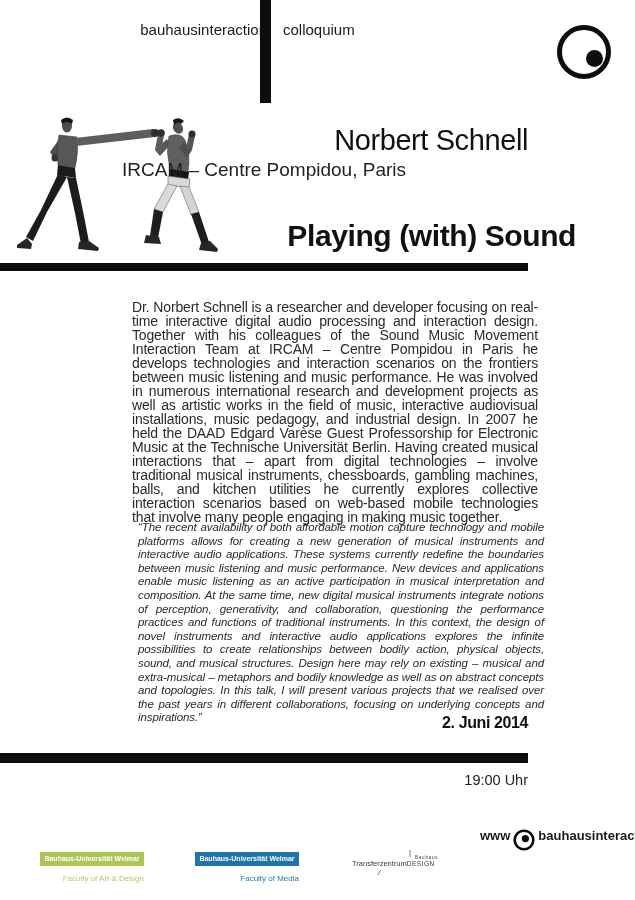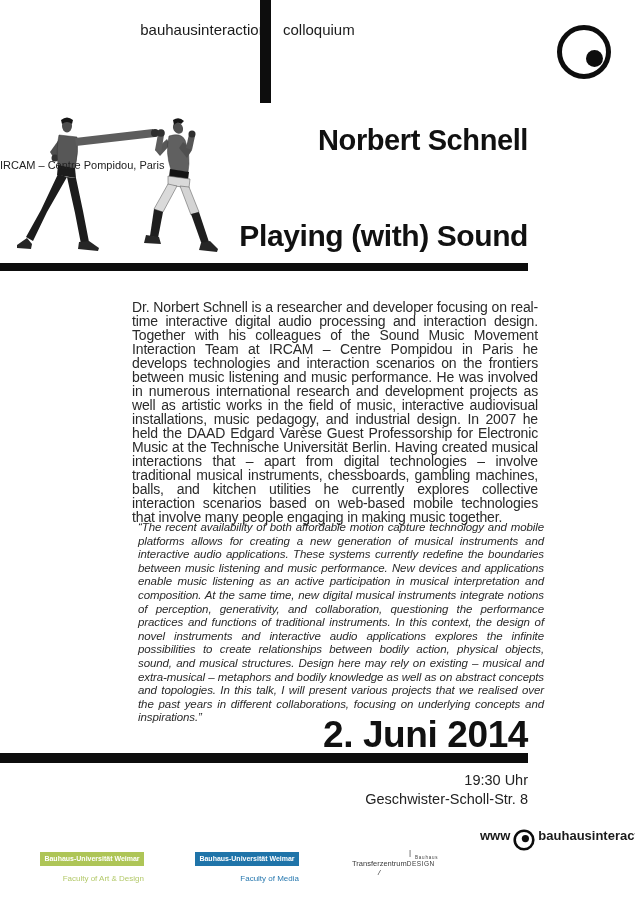--- a/index.html
+++ b/index.html
@@ -10,38 +10,38 @@
   }
   
   .brand{position:absolute;left:12px;top:21px;width:255px;text-align:right;
     font-size:15px;color:#1a1a1a;}
   .series{position:absolute;left:283px;top:21px;font-size:15px;color:#1a1a1a;}
   .vbar{position:absolute;left:260px;top:0;width:11px;height:103px;background:#0d0d0d;}
   .eye-logo{position:absolute;left:556px;top:24px;width:56px;height:56px;}
   
   .boxers{position:absolute;left:15px;top:114px;width:235px;height:149px;}
   .speaker-name{position:absolute;left:0;top:124px;width:528px;text-align:right;
-    font-size:29px;font-weight:bold;letter-spacing:-0.4px;color:#111;}
-  .speaker-affiliation{position:absolute;left:0;top:159px;width:528px;text-align:left;
-    font-size:11px;color:#222;}
+    font-size:29px;font-weight:normal;letter-spacing:-0.4px;color:#111;}
+  .speaker-affiliation{position:absolute;left:0;top:159px;width:528px;text-align:center;
+    font-size:19px;color:#222;}
   .talk-title{position:absolute;left:0;top:219px;width:528px;text-align:right;
-    font-size:30px;font-weight:bold;letter-spacing:-0.4px;color:#111;}
+    font-size:30px;font-weight:bold;letter-spacing:-0.4px;color:#111;padding-left:48px;}
   .rule{position:absolute;left:0;width:528px;background:#0d0d0d;}
   .rule-top{top:263px;height:8px;}
   .rule-date{top:753px;height:10px;}
   
   .bio{position:absolute;left:132px;top:300px;width:406px;margin:0;
     font-size:14px;line-height:14px;letter-spacing:-0.15px;
     text-align:justify;color:#2a2a2a;}
   .quote{position:absolute;left:122px;top:505px;width:406px;margin:16px;
     font-size:11.5px;line-height:13.6px;letter-spacing:-0.1px;
     font-style:italic;text-align:justify;color:#2a2a2a;}
   
   .event-date{position:absolute;left:0;top:714px;width:528px;text-align:right;
-    font-size:37px;font-weight:bold;letter-spacing:-0.4px;color:#111;}
+    font-size:16px;font-weight:bold;letter-spacing:-0.4px;color:#111;}
   .event-lines{position:absolute;left:0;top:771px;width:528px;text-align:right;
     font-size:14.5px;line-height:19px;color:#222;}
   
   .buw{position:absolute;top:852px;width:104px;}
   .buw-art{left:40px;}
   .buw-media{left:195px;}
   .buw-box{height:14px;line-height:14px;font-size:7px;font-weight:bold;color:#fff;
     text-align:center;white-space:nowrap;}
   .buw-art .buw-box{background:#aec557;}
   .buw-media .buw-box{background:#1f74a9;}
@@ -114,22 +114,21 @@
   <div class="speaker-affiliation">IRCAM – Centre Pompidou, Paris</div>
   <div class="talk-title">Playing (with) Sound</div>
   <div class="rule rule-top"></div>
 
   <p class="bio">Dr. Norbert Schnell is a researcher and developer focusing on real-time interactive digital audio processing and interaction design. Together with his colleagues of the Sound Music Movement Interaction Team at IRCAM – Centre Pompidou in Paris he develops technologies and interaction scenarios on the frontiers between music listening and music performance. He was involved in numerous international research and development projects as well as artistic works in the field of music, interactive audiovisual installations, music pedagogy, and industrial design. In 2007 he held the DAAD Edgard Varèse Guest Professorship for Electronic Music at the Technische Universität Berlin. Having created musical interactions that – apart from digital technologies – involve traditional musical instruments, chessboards, gambling machines, balls, and kitchen utilities he currently explores collective interaction scenarios based on web-based mobile technologies that involve many people engaging in making music together.</p>
   <p class="quote">“The recent availability of both affordable motion capture technology and mobile platforms allows for creating a new generation of musical instruments and interactive audio applications. These systems currently redefine the boundaries between music listening and music performance. New devices and applications enable music listening as an active participation in musical interpretation and composition. At the same time, new digital musical instruments integrate notions of perception, generativity, and collaboration, questioning the performance practices and functions of traditional instruments. In this context, the design of novel instruments and interactive audio applications explores the infinite possibilities to create relationships between bodily action, physical objects, sound, and musical structures. Design here may rely on existing – musical and extra-musical – metaphors and bodily knowledge as well as on abstract concepts and topologies. In this talk, I will present various projects that we realised over the past years in different collaborations, focusing on underlying concepts and inspirations.”</p>
 
   <div class="event-date">2. Juni 2014</div>
   <div class="rule rule-date"></div>
   <div class="event-lines">
-    <div>19:30 Uhr</div>
-    <div>Geschwister-Scholl-Str. 8</div>
+    <div>19:00 Uhr</div>
   </div>
 
   <div class="buw buw-art">
     <div class="buw-box">Bauhaus-Universität Weimar</div>
     <div class="buw-sub">Faculty of Art &amp; Design</div>
   </div>
 
   <div class="buw buw-media">
     <div class="buw-box">Bauhaus-Universität Weimar</div>
     <div class="buw-sub">Faculty of Media</div>

